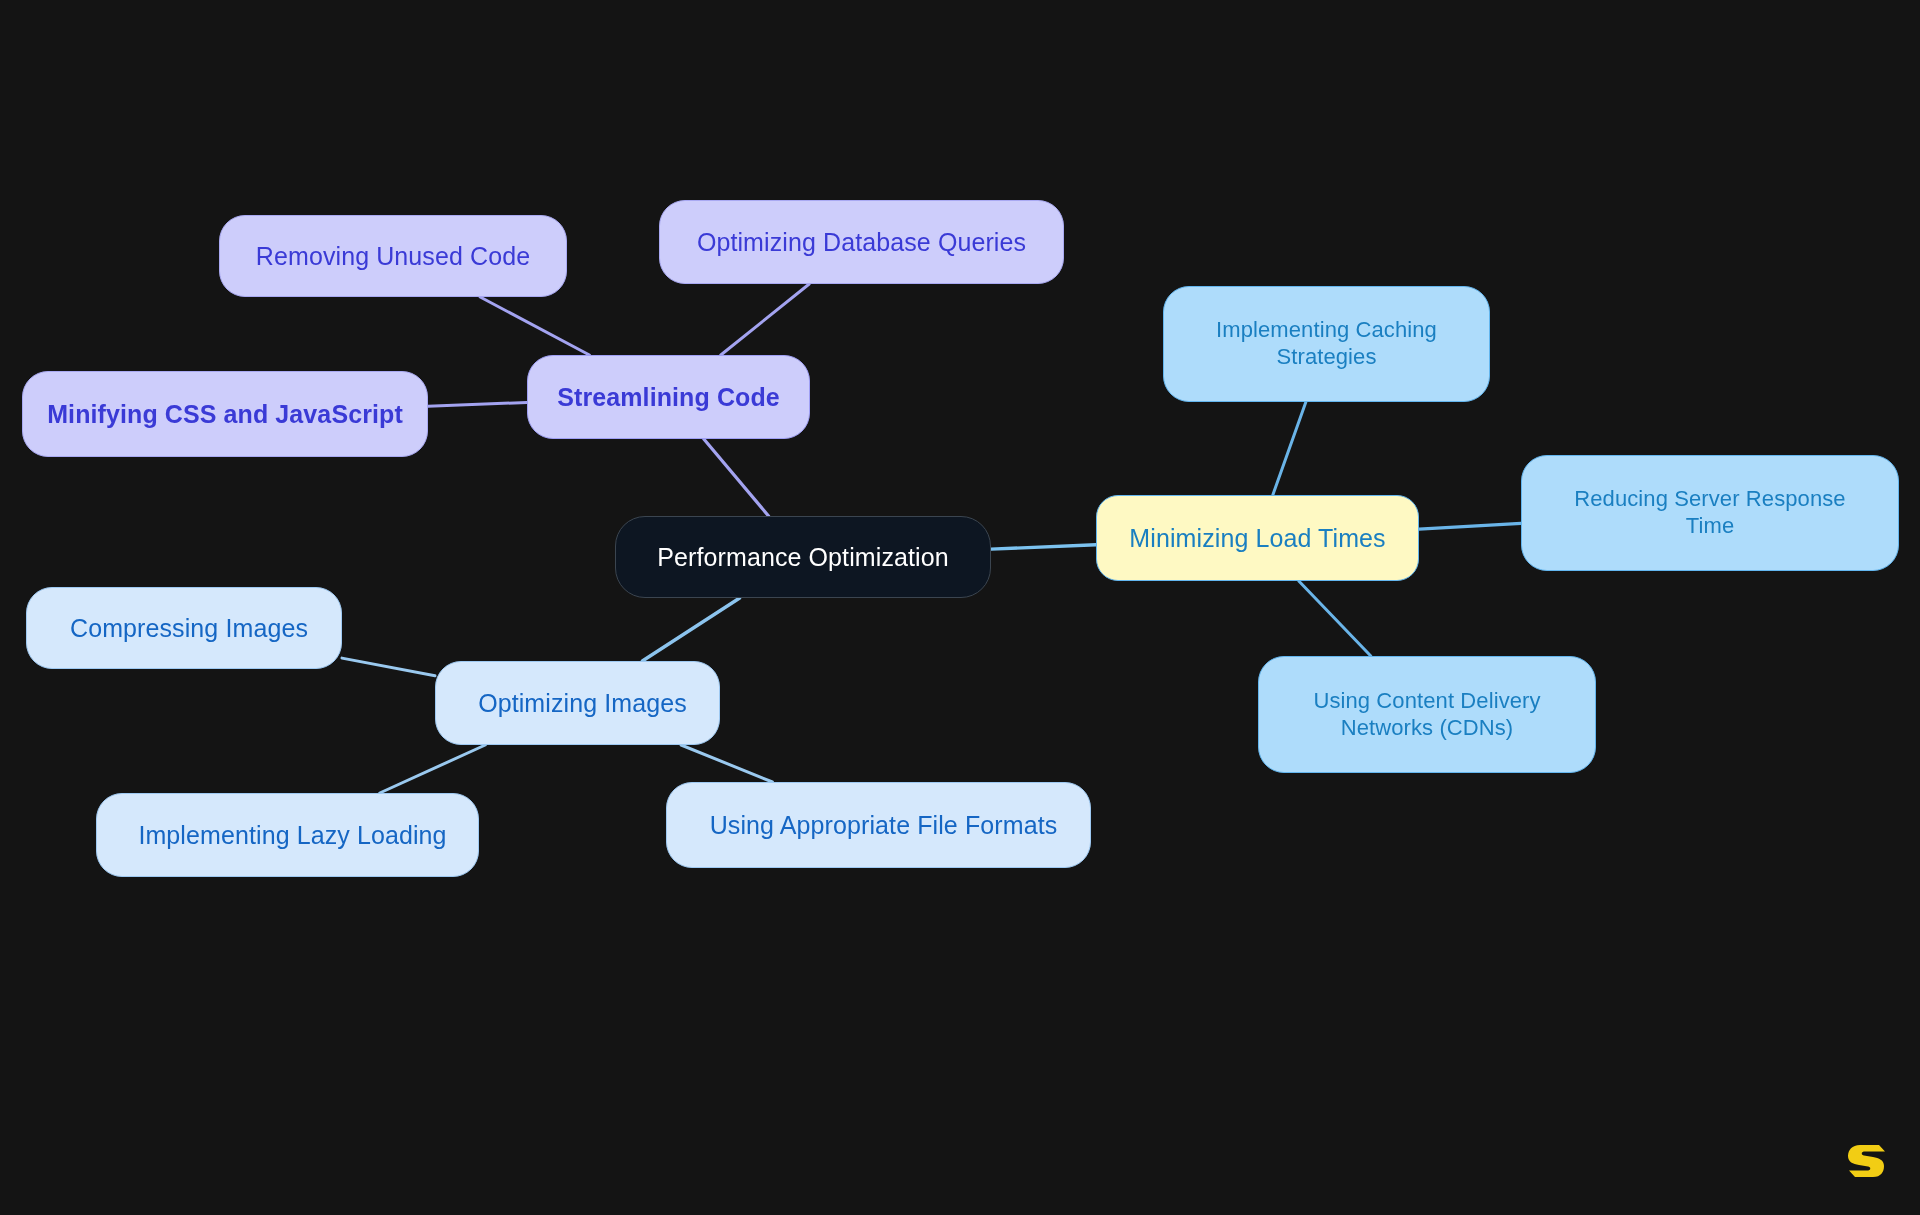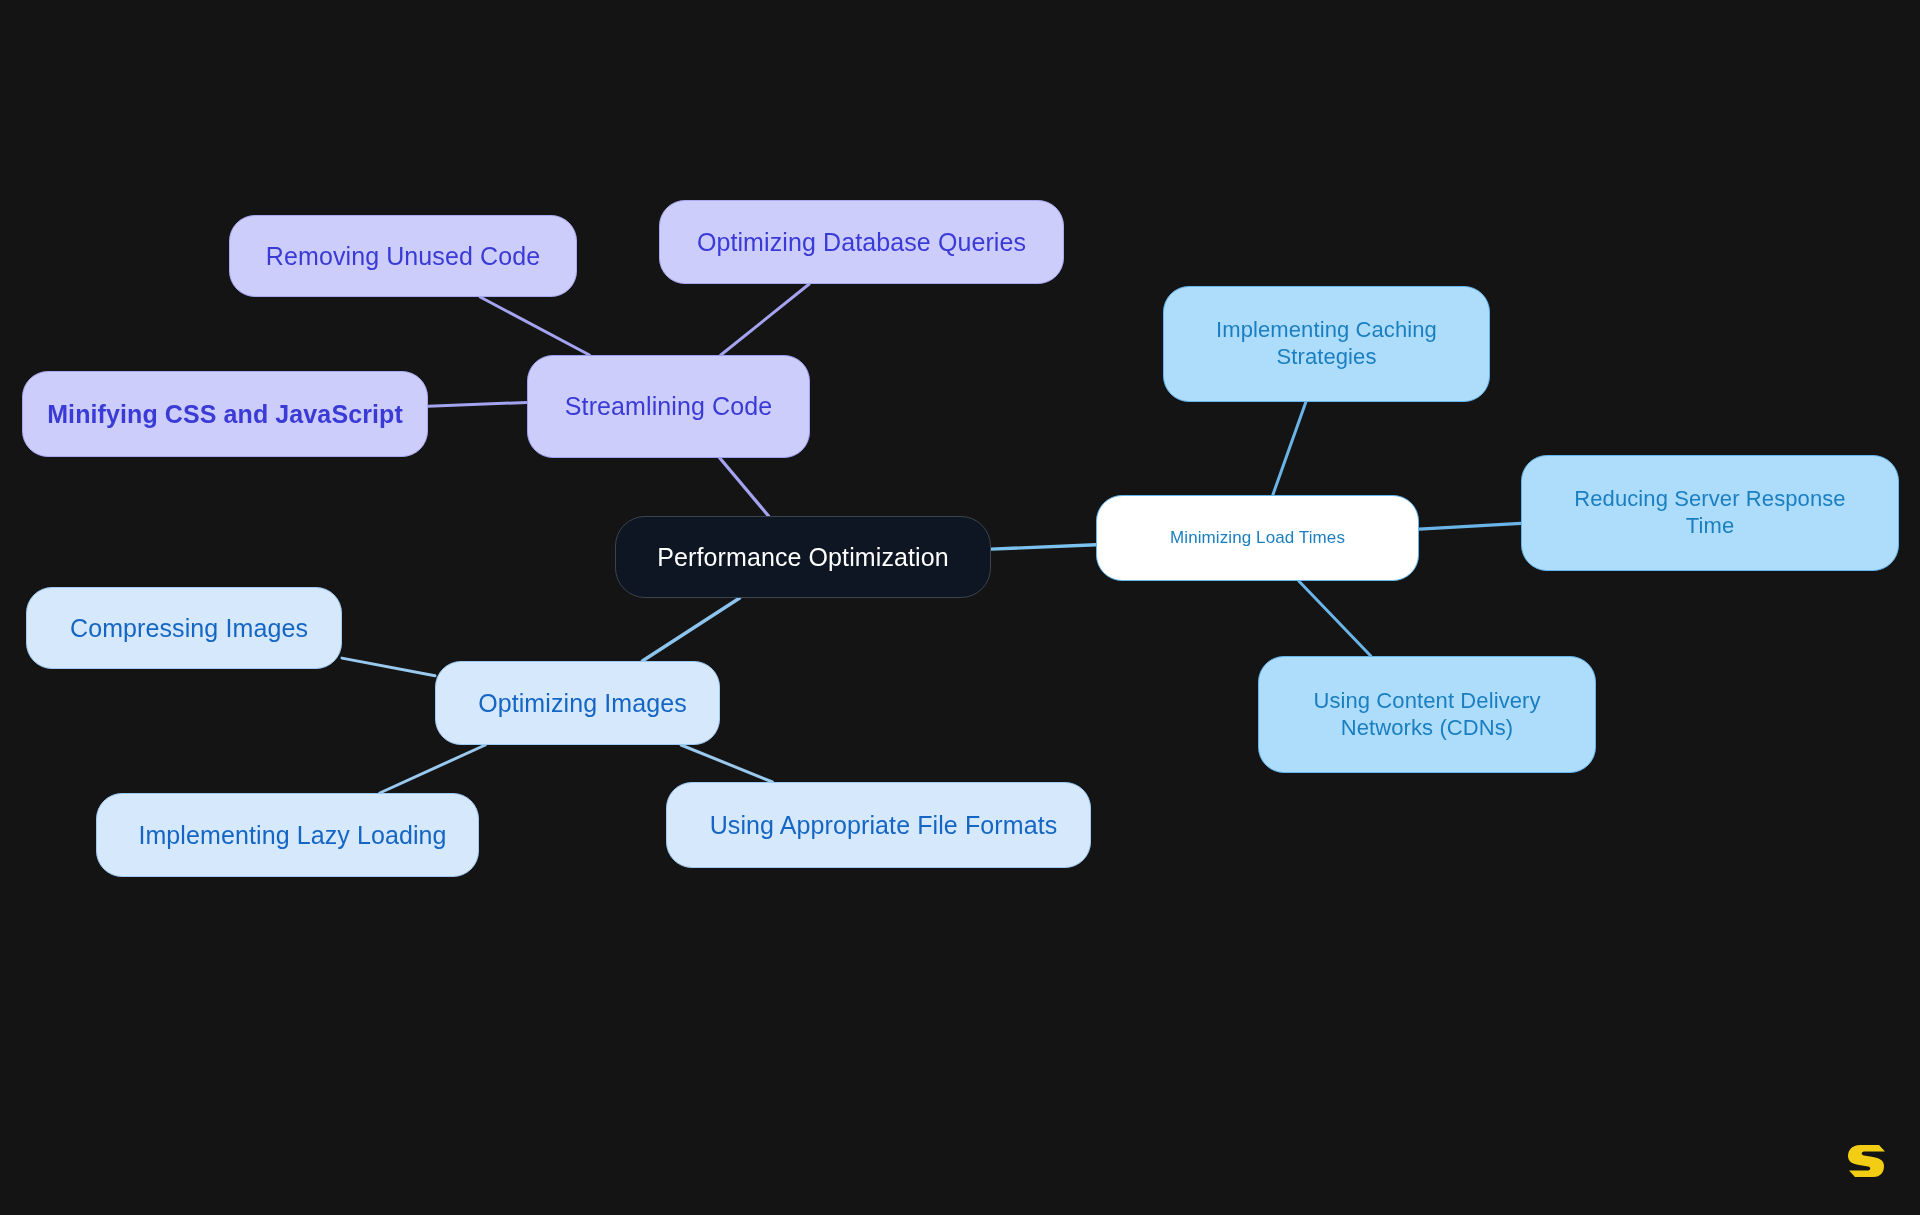--- a/index.html
+++ b/index.html
@@ -51,24 +51,25 @@
     color: #3a3ad6;
     font-size: 25px;
   }
   .node-leaf-purple {
     background: #cdcdfb;
     border-color: #a9a9f2;
     color: #3a3ad6;
     font-size: 25px;
   }
   .node-branch-blue {
-    background: #ffffff;
+    background: #fef9c3;
     border-color: #63b6ef;
     color: #1a7fc1;
-    font-size: 17px;
+    font-size: 25px;
+    border-radius: 22px;
   }
   .node-leaf-blue-strong {
     background: #aedcfb;
     border-color: #63b6ef;
     color: #1a7fc1;
     font-size: 22px;
   }
   .node-leaf-blue-soft {
     background: #d5e8fc;
     border-color: #9ec9f2;
@@ -99,22 +100,22 @@
       <line x1="1272.7938144329896" y1="495" x2="1305.8711340206185" y2="402" stroke="#6ab4e8" stroke-width="3" stroke-linecap="round"></line>
       <line x1="1419" y1="529.0773480662983" x2="1521" y2="523.4419889502763" stroke="#6ab4e8" stroke-width="3.2" stroke-linecap="round"></line>
       <line x1="1298.7946175637394" y1="581" x2="1370.8201133144476" y2="656" stroke="#6ab4e8" stroke-width="3" stroke-linecap="round"></line>
       <line x1="435" y1="675.8398983481576" x2="342" y2="658.1143583227446" stroke="#9ac9ef" stroke-width="3" stroke-linecap="round"></line>
       <line x1="485.22727272727275" y1="745" x2="379.77272727272725" y2="793" stroke="#9ac9ef" stroke-width="3" stroke-linecap="round"></line>
       <line x1="681.1229508196722" y1="745" x2="772.4098360655738" y2="782" stroke="#9ac9ef" stroke-width="3" stroke-linecap="round"></line>
     </svg>
 
   <div id="node-layer">
       <div class="node node-root" style="left: 615px; top: 516px; width: 376px; height: 82px;">Performance Optimization</div>
-      <div class="node node-branch-purple" style="left: 527px; top: 355px; width: 283px; height: 103px;">Streamlining Code</div>
-      <div class="node node-leaf-purple" style="left: 229px; top: 215px; width: 348px; height: 82px;">Removing Unused Code</div>
+      <div class="node node-branch-purple" style="left: 527px; top: 355px; width: 283px; height: 84px; font-weight: bold;">Streamlining Code</div>
+      <div class="node node-leaf-purple" style="left: 219px; top: 215px; width: 348px; height: 82px;">Removing Unused Code</div>
       <div class="node node-leaf-purple" style="left: 659px; top: 200px; width: 405px; height: 84px;">Optimizing Database Queries</div>
       <div class="node node-leaf-purple" style="left: 22px; top: 371px; width: 406px; height: 86px; font-weight: bold;">Minifying CSS and JavaScript</div>
       <div class="node node-branch-blue" style="left: 1096px; top: 495px; width: 323px; height: 86px;">Minimizing Load Times</div>
       <div class="node node-leaf-blue-strong" style="left: 1163px; top: 286px; width: 327px; height: 116px;">Implementing Caching
 Strategies</div>
       <div class="node node-leaf-blue-strong" style="left: 1521px; top: 455px; width: 378px; height: 116px;">Reducing Server Response
 Time</div>
       <div class="node node-leaf-blue-strong" style="left: 1258px; top: 656px; width: 338px; height: 117px;">Using Content Delivery
 Networks (CDNs)</div>
       <div class="node node-leaf-blue-soft" style="left: 435px; top: 661px; width: 285px; height: 84px;">Optimizing Images</div>

